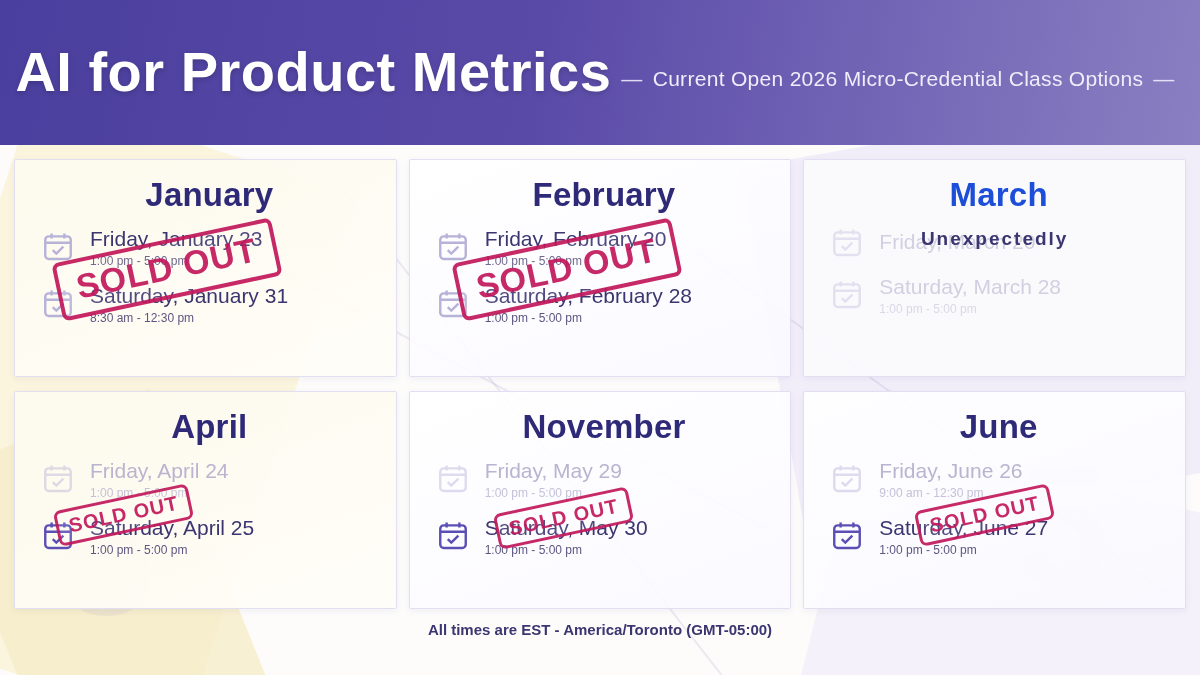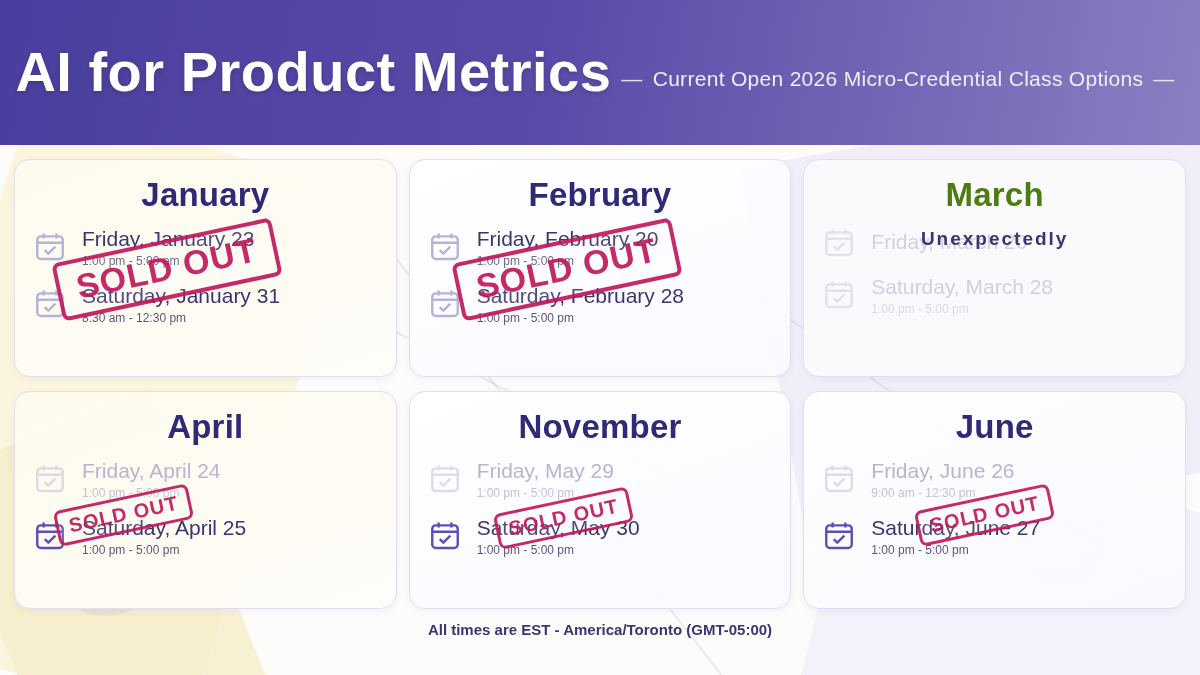--- a/index.html
+++ b/index.html
@@ -88,41 +88,41 @@
   
   .grid {
     position: relative; z-index: 2;
     margin: 14px 14px 0 14px;
     display: grid;
     grid-template-columns: repeat(3, 1fr);
     gap: 14px 12px;
   }
   .card {
     position: relative;
-    border-radius: 16px;
-    padding: 16px 18px 18px 18px;
+    border-radius: 2px;
+    padding: 16px 18px 18px 26px;
     min-height: 218px;
     border: 1px solid #e3dff3;
     background: linear-gradient(160deg, rgba(255,255,255,.93), rgba(250,249,255,.93));
     box-shadow: 0 2px 7px rgba(80,70,140,.07);
     overflow: hidden;
   }
   .card.warm {
     background: linear-gradient(160deg, rgba(253,250,238,.95), rgba(255,253,248,.95));
   }
   .card.muted { background: rgba(250,250,253,.95); }
   .card-month {
     text-align: center;
     font-size: 33px;
     font-weight: 700;
     color: #2f2a78;
     margin-bottom: 12px;
     letter-spacing: .2px;
   }
-  .card.muted .card-month { color: #4d7c0f; }
+  .card.muted .card-month { color: #1d4ed8; }
 
   .session {
     display: flex;
     align-items: center;
     gap: 15px;
     margin-bottom: 14px;
   }
   .session:last-child { margin-bottom: 0; }
   .cal-icon { flex: 0 0 auto; }
   .cal-icon svg { display: block; }

